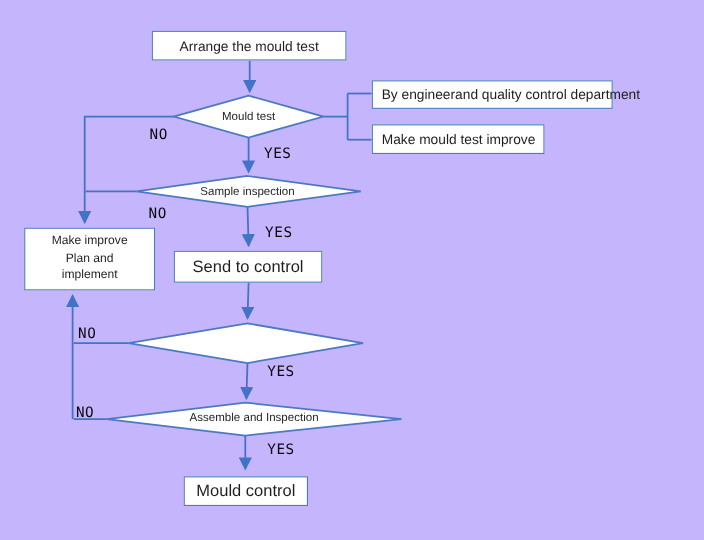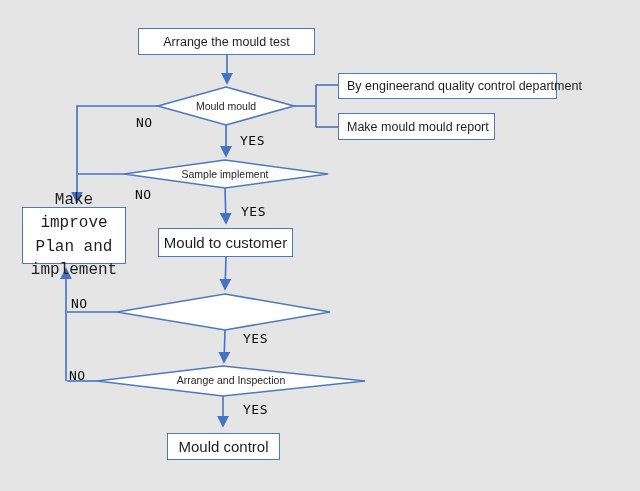--- a/index.html
+++ b/index.html
@@ -1,17 +1,17 @@
 <!DOCTYPE html>
 <html><head>
 <meta charset="utf-8">
 <style>
   html,body{margin:0;padding:0;background:#ffffff;}
   .canvas{
-    position:relative;width:640px;height:491px;background:#e5e5e5;
+    position:relative;width:640px;height:491px;background:#c4b5fd;
     font-family:"Liberation Sans",sans-serif;overflow:hidden;
   }
   .canvas svg{position:absolute;left:0;top:0;}
   .node{
     position:absolute;box-sizing:border-box;background:#ffffff;
     border:1.6px solid #4d79c2;display:flex;align-items:center;justify-content:center;
     color:#1f1f1f;white-space:nowrap;
   }
   .node.left-align{justify-content:flex-start;padding-left:8px;}
   .node.wrap{white-space:normal;text-align:center;}
@@ -20,21 +20,21 @@
     pointer-events:none;
   }
   .elabel{
     position:absolute;font-family:"DejaVu Sans Mono","Liberation Mono",monospace;
     font-size:13px;color:#0a0a0a;letter-spacing:0.5px;
   }
   
   .n-arrange{left:138px;top:28px;width:177px;height:27px;font-size:12.5px;}
   .n-byeng{left:338px;top:73px;width:219px;height:26px;font-size:12.5px;}
   .n-report{left:338px;top:113px;width:157px;height:27px;font-size:12.5px;}
-  .n-improve{left:22px;top:207px;width:104px;height:57px;font-size:16px;line-height:1.45;font-family:Liberation Mono, monospace;}
+  .n-improve{left:22px;top:207px;width:119px;height:57px;font-size:11px;line-height:1.45;}
   .n-improve span{display:block;width:88px;}
   .n-send{left:158px;top:228px;width:135px;height:29px;font-size:15px;}
   .n-delivery{left:167px;top:433px;width:113px;height:27px;font-size:15px;}
   
   .dl-mouldtest{left:166px;top:100px;width:120px;}
   .dl-sampleinsp{left:155px;top:168px;width:140px;}
   .dl-sampleconf{left:153px;top:306px;width:140px;}
   .dl-assemble{left:151px;top:374px;width:160px;}
   
   .el-no1{left:136px;top:115px;}
@@ -96,38 +96,38 @@
 
   <div class="node n-arrange">
     <span>Arrange the mould test</span>
   </div>
 
   <div class="node n-byeng left-align">
     <span>By engineerand quality control department</span>
   </div>
 
   <div class="node n-report left-align">
-    <span>Make mould mould report</span>
+    <span>Make mould test improve</span>
   </div>
 
   <div class="node n-improve wrap">
     <span>Make improve Plan and implement</span>
   </div>
 
   <div class="node n-send">
-    <span>Mould to customer</span>
+    <span>Send to control</span>
   </div>
 
   <div class="node n-delivery">
     <span>Mould control</span>
   </div>
 
-  <div class="dlabel dl-mouldtest">Mould mould</div>
-  <div class="dlabel dl-sampleinsp">Sample implement</div>
-  <div class="dlabel dl-assemble">Arrange and Inspection</div>
+  <div class="dlabel dl-mouldtest">Mould test</div>
+  <div class="dlabel dl-sampleinsp">Sample inspection</div>
+  <div class="dlabel dl-assemble">Assemble and Inspection</div>
 
   <div class="elabel el-no1">NO</div>
   <div class="elabel el-no2">NO</div>
   <div class="elabel el-no3">NO</div>
   <div class="elabel el-no4">NO</div>
 
   <div class="elabel el-yes1">YES</div>
   <div class="elabel el-yes2">YES</div>
   <div class="elabel el-yes3">YES</div>
   <div class="elabel el-yes4">YES</div>

